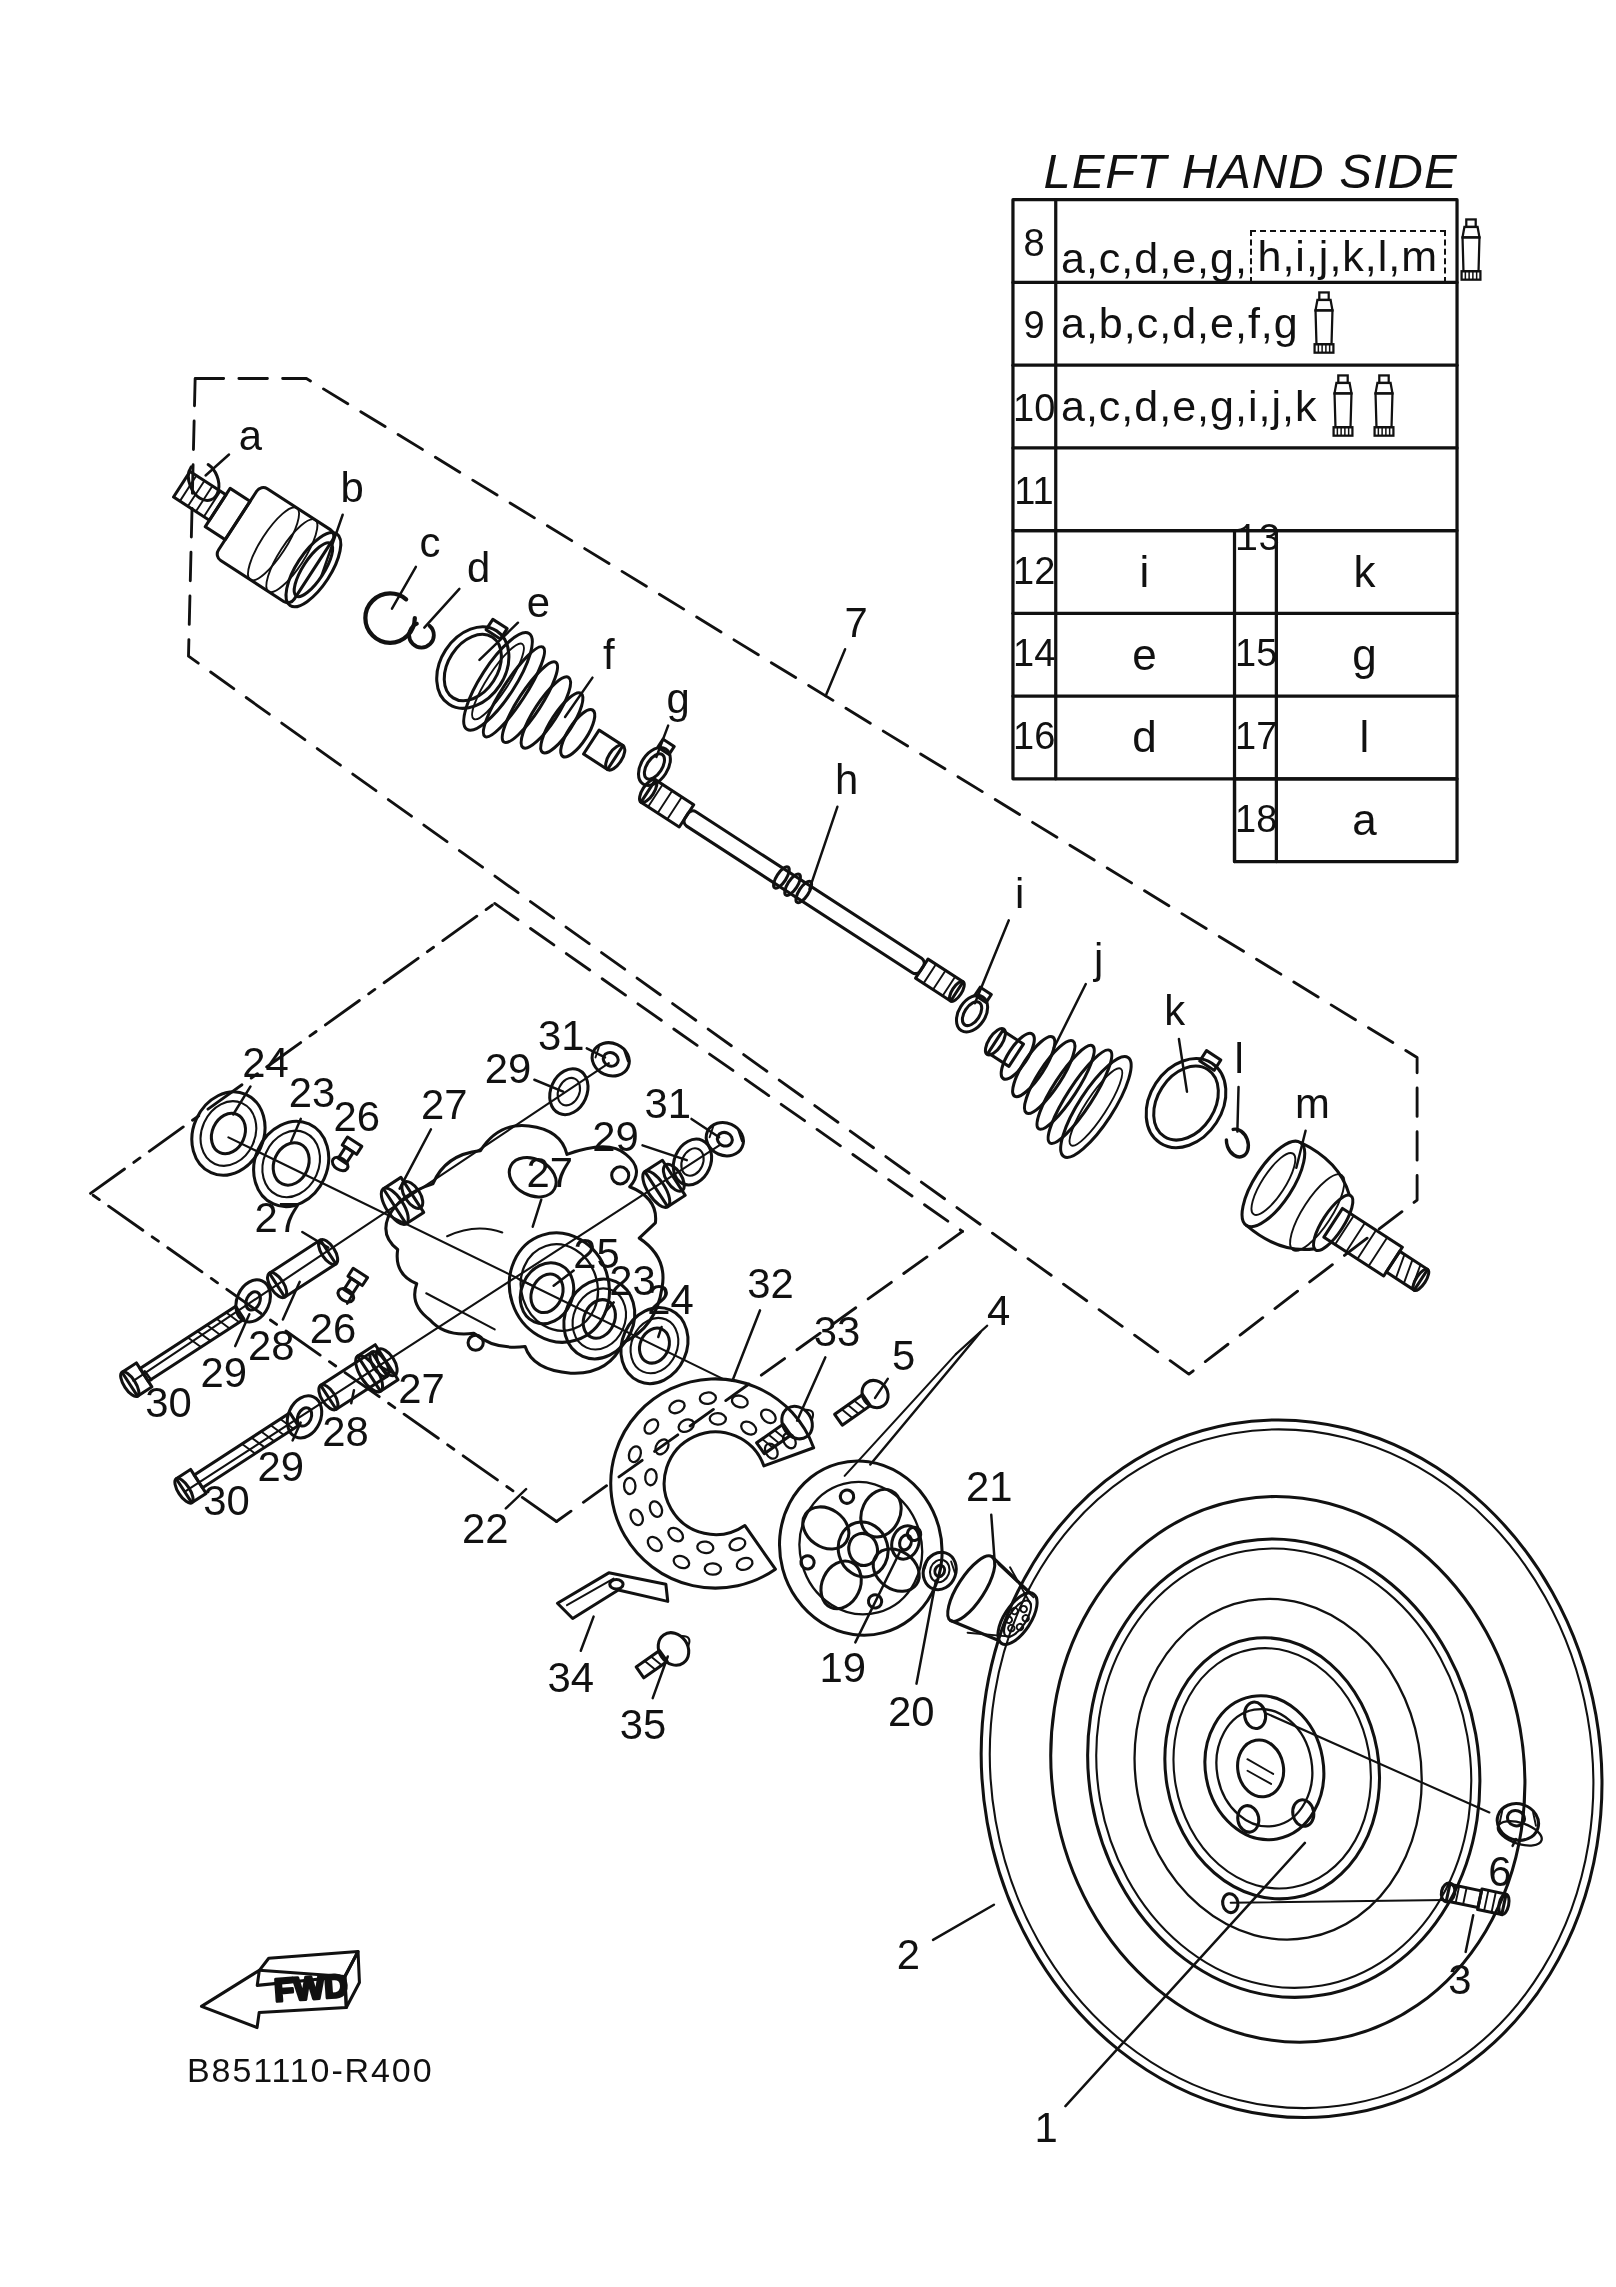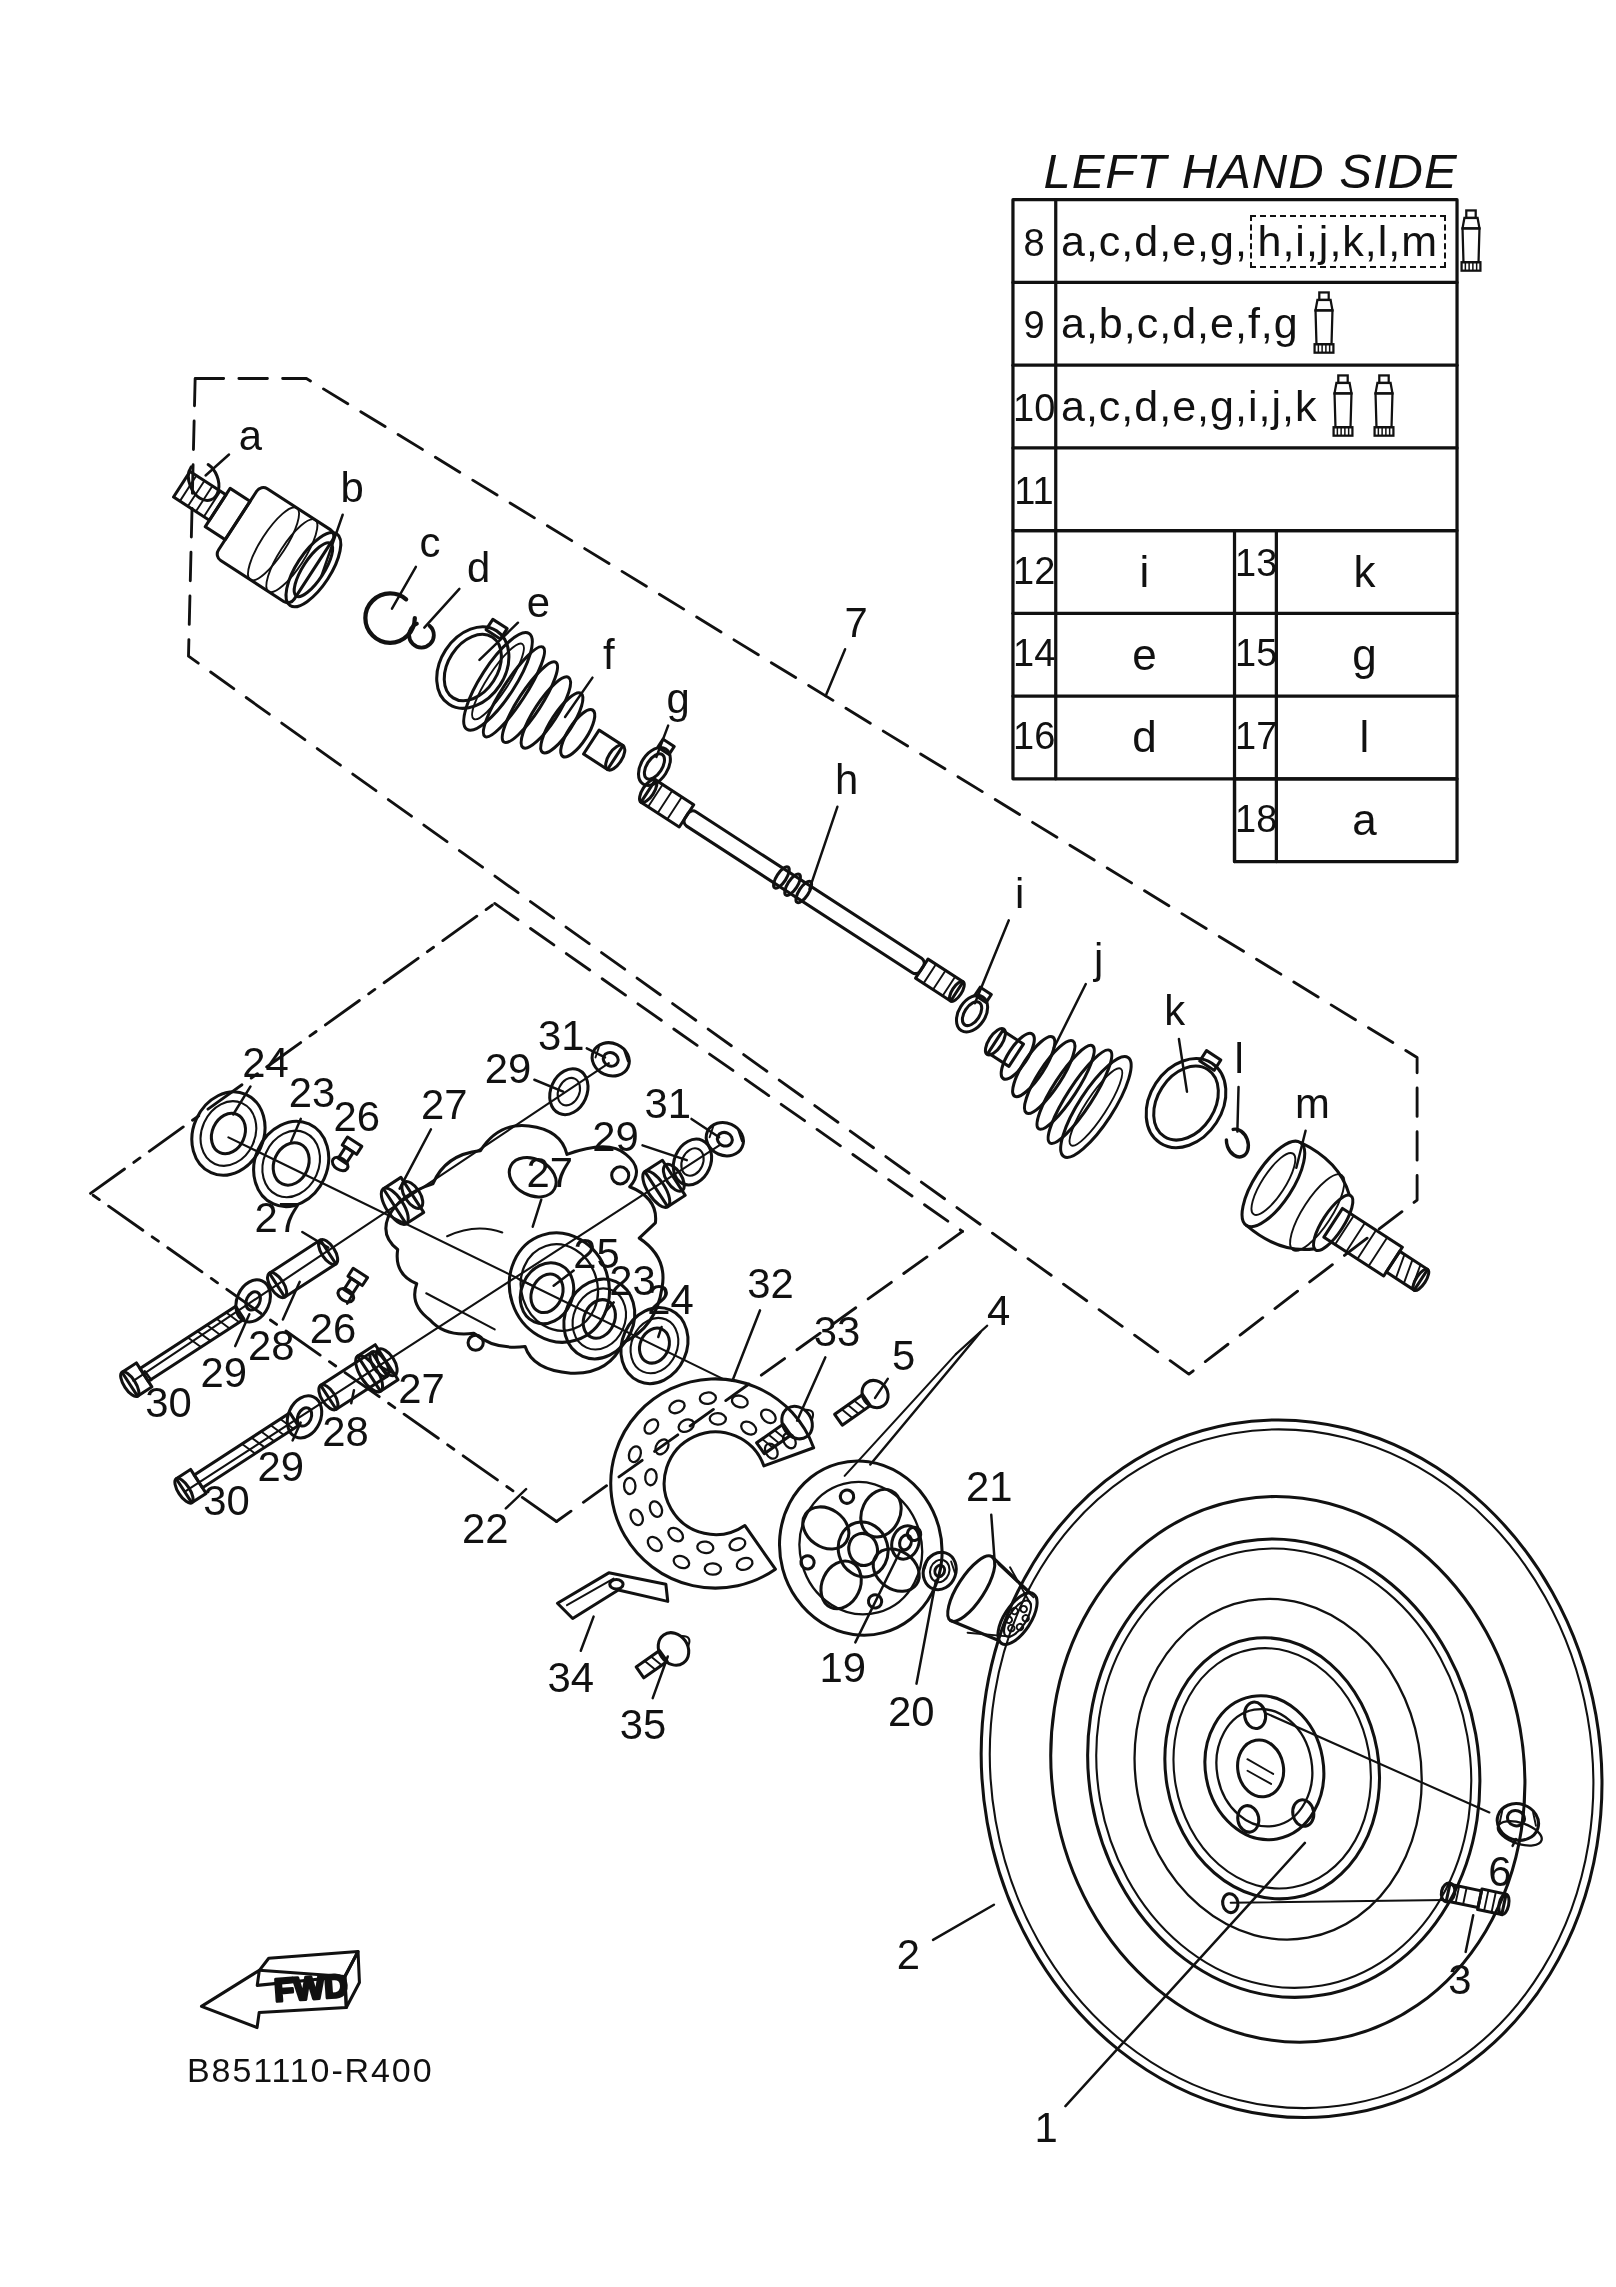--- a/index.html
+++ b/index.html
@@ -536,21 +536,21 @@
       <path d="M-30,-16 L-22,-30 L70,-50 L60,-22 Z"></path>
       <path d="M60,-22 L70,-50 L76,-18 L66,10 Z"></path>
       <text id="fwdtext" x="-12" y="12" transform="rotate(-12 0 0)">FWD</text>
     </g>
   </g>
 </svg>
 
 <div id="title" class="abs">LEFT HAND SIDE</div>
 
 <div class="cellnum abs" style="left:1013px;top:222px;">8</div>
-<div class="wide-row" style="top:200px;">
+<div class="wide-row" style="top:200px;align-items:flex-end;">
   <span>a,c,d,e,g,</span>
       <span class="boxed">h,i,j,k,l,m</span>
   <svg class="tube" width="32" height="65" viewBox="0 0 34 68">
         <g fill="none" stroke="#111" stroke-width="2.4">
           <rect x="12" y="1" width="10" height="8"></rect>
           <path d="M10,9 H24 L26,20 H8 Z"></path>
           <path d="M8,20 H26 L25,56 H9 Z"></path>
           <rect x="7" y="56" width="20" height="9"></rect>
           <line x1="11" y1="56" x2="11" y2="65" stroke-width="1.6"></line>
           <line x1="15" y1="56" x2="15" y2="65" stroke-width="1.6"></line>
@@ -603,21 +603,21 @@
           <line x1="19" y1="56" x2="19" y2="65" stroke-width="1.6"></line>
           <line x1="23" y1="56" x2="23" y2="65" stroke-width="1.6"></line>
         </g>
       </svg>
 </div>
 
 <div class="cellnum abs" style="left:1013px;top:470px;">11</div>
 
 <div class="cellnum abs" style="left:1013px;top:550px;text-align:right;">12</div>
 <div class="cellval abs" style="left:1056px;top:547px;">i</div>
-<div class="cellnum abs" style="left:1235px;top:542px;">13</div>
+<div class="cellnum abs" style="left:1235px;top:518px;font-family:Liberation Mono, monospace;">13</div>
 <div class="cellval abs" style="left:1276px;top:547px;">k</div>
 
 <div class="cellnum abs" style="left:1013px;top:632px;">14</div>
 <div class="cellval abs" style="left:1056px;top:630px;">e</div>
 <div class="cellnum abs" style="left:1235px;top:632px;">15</div>
 <div class="cellval abs" style="left:1276px;top:630px;">g</div>
 
 <div class="cellnum abs" style="left:1013px;top:715px;">16</div>
 <div class="cellval abs" style="left:1056px;top:712px;">d</div>
 <div class="cellnum abs" style="left:1235px;top:715px;text-align:center;">17</div>

